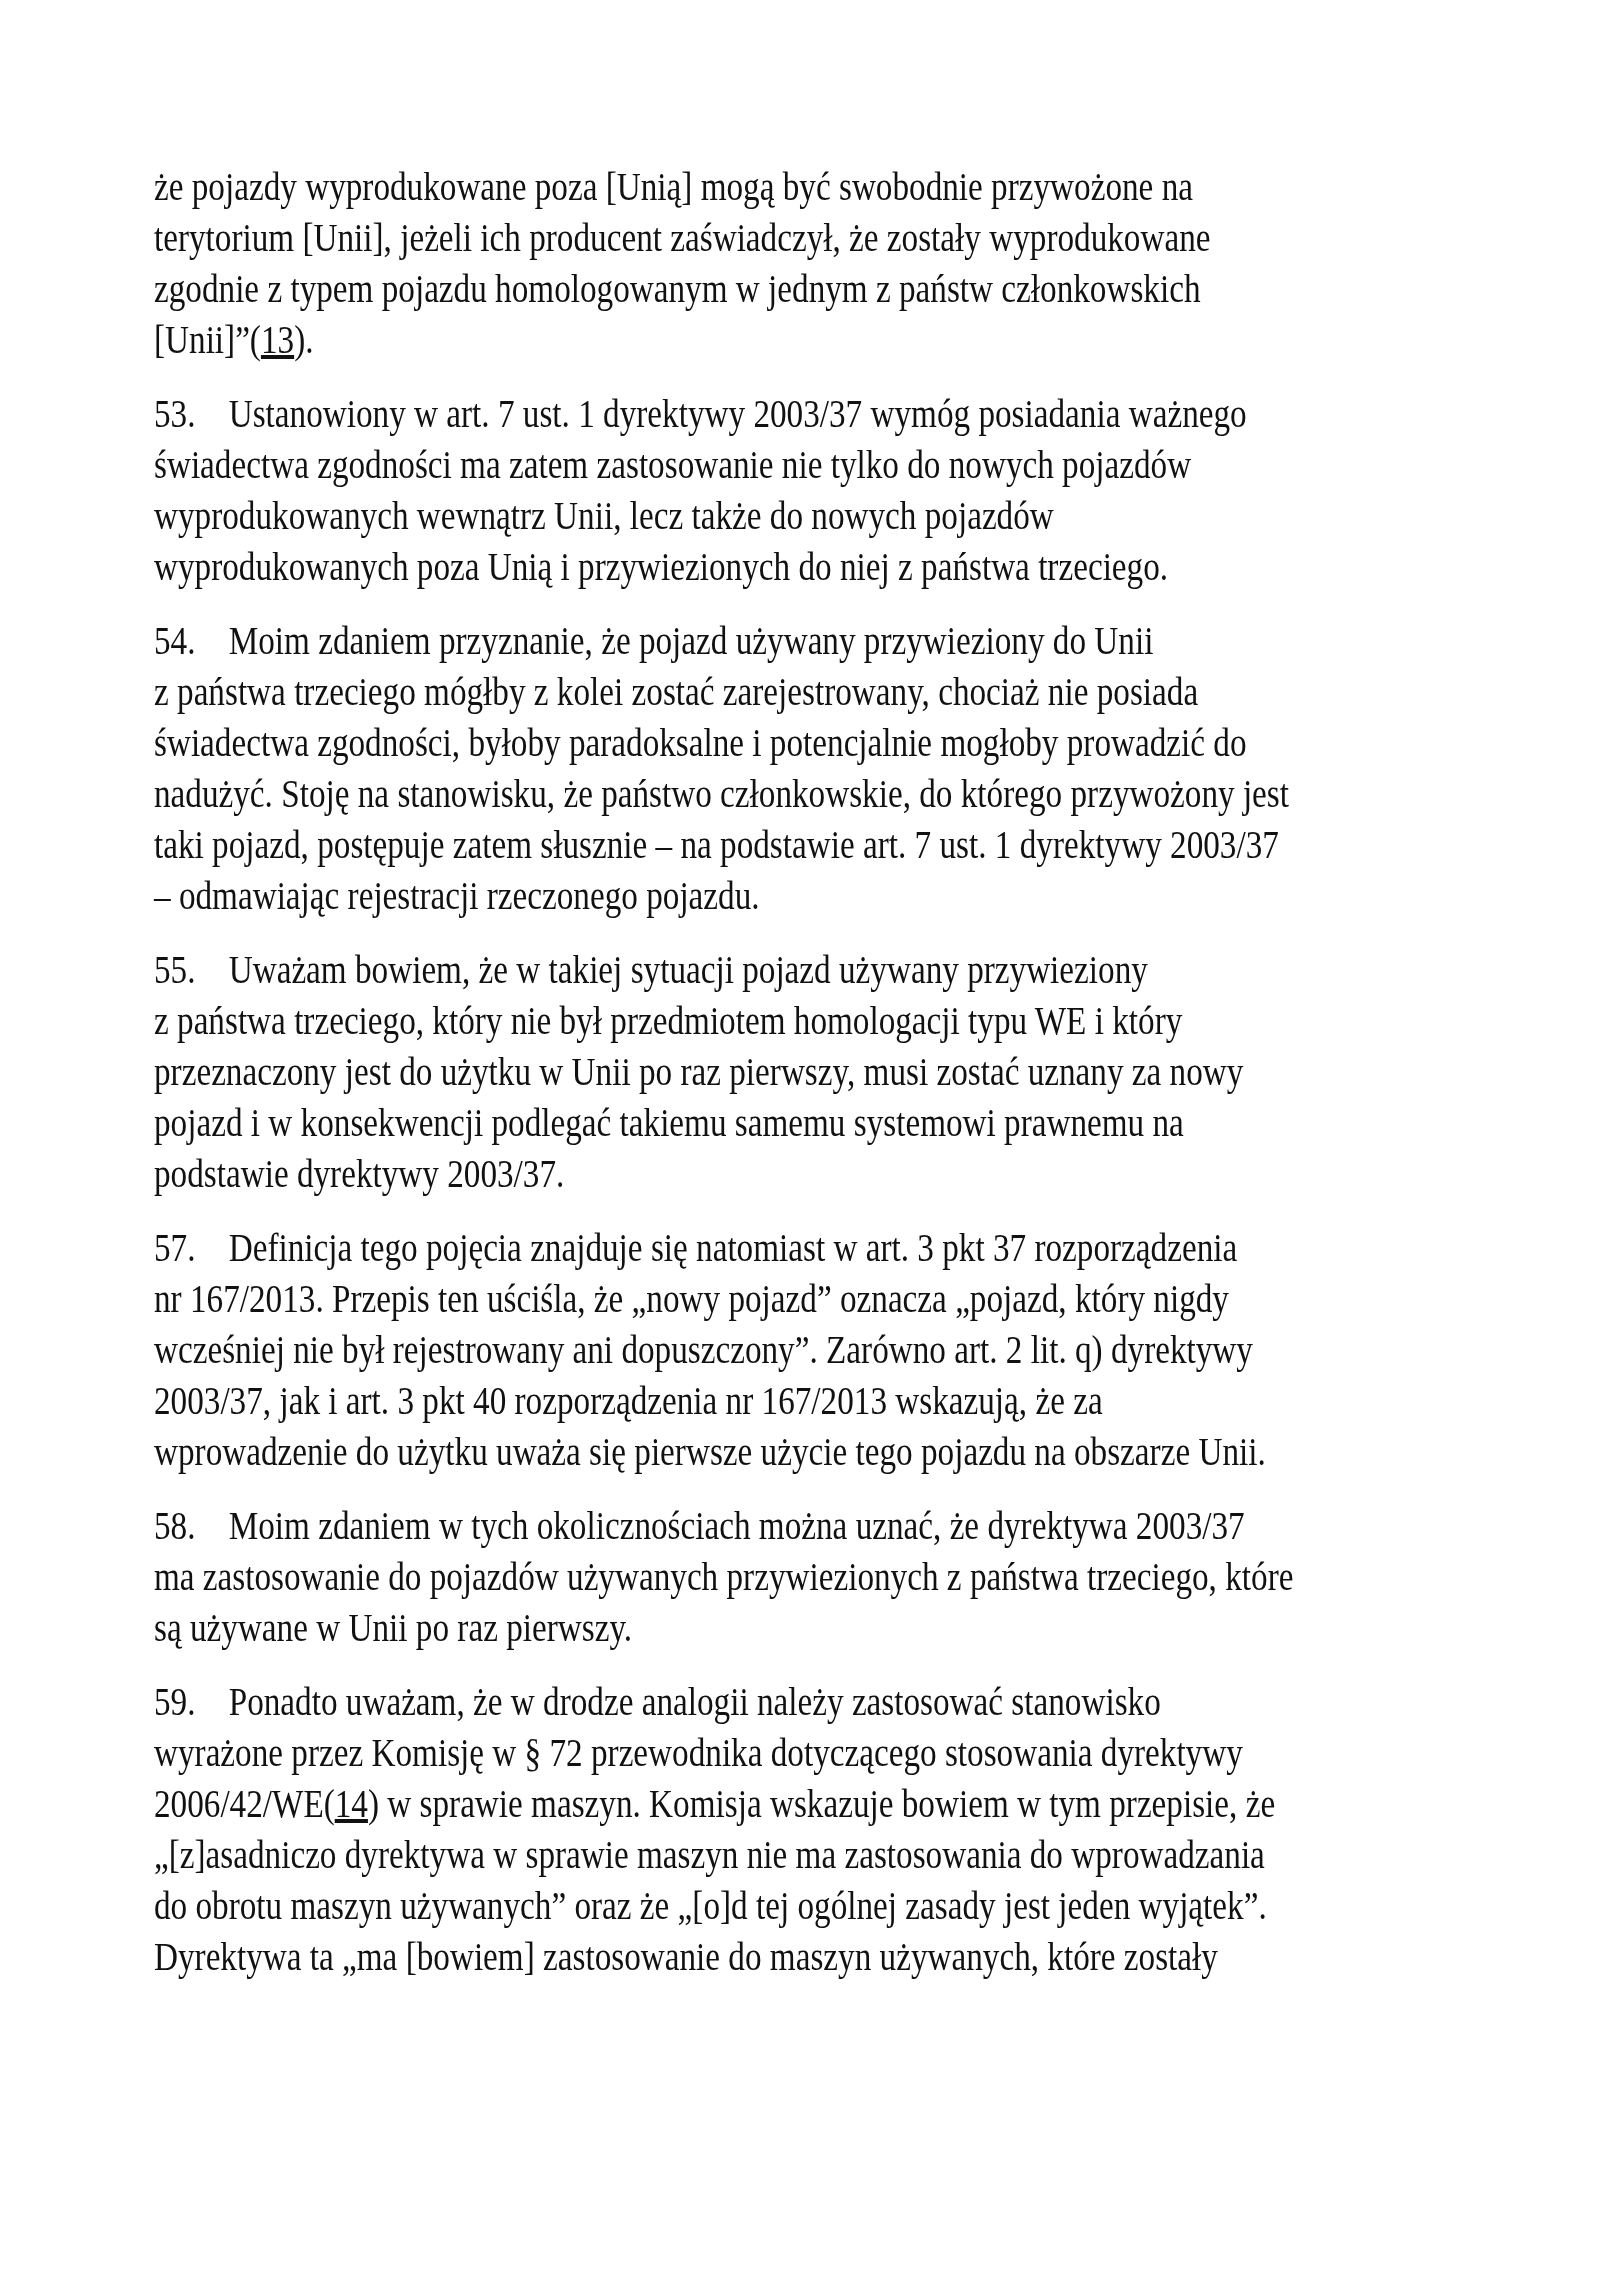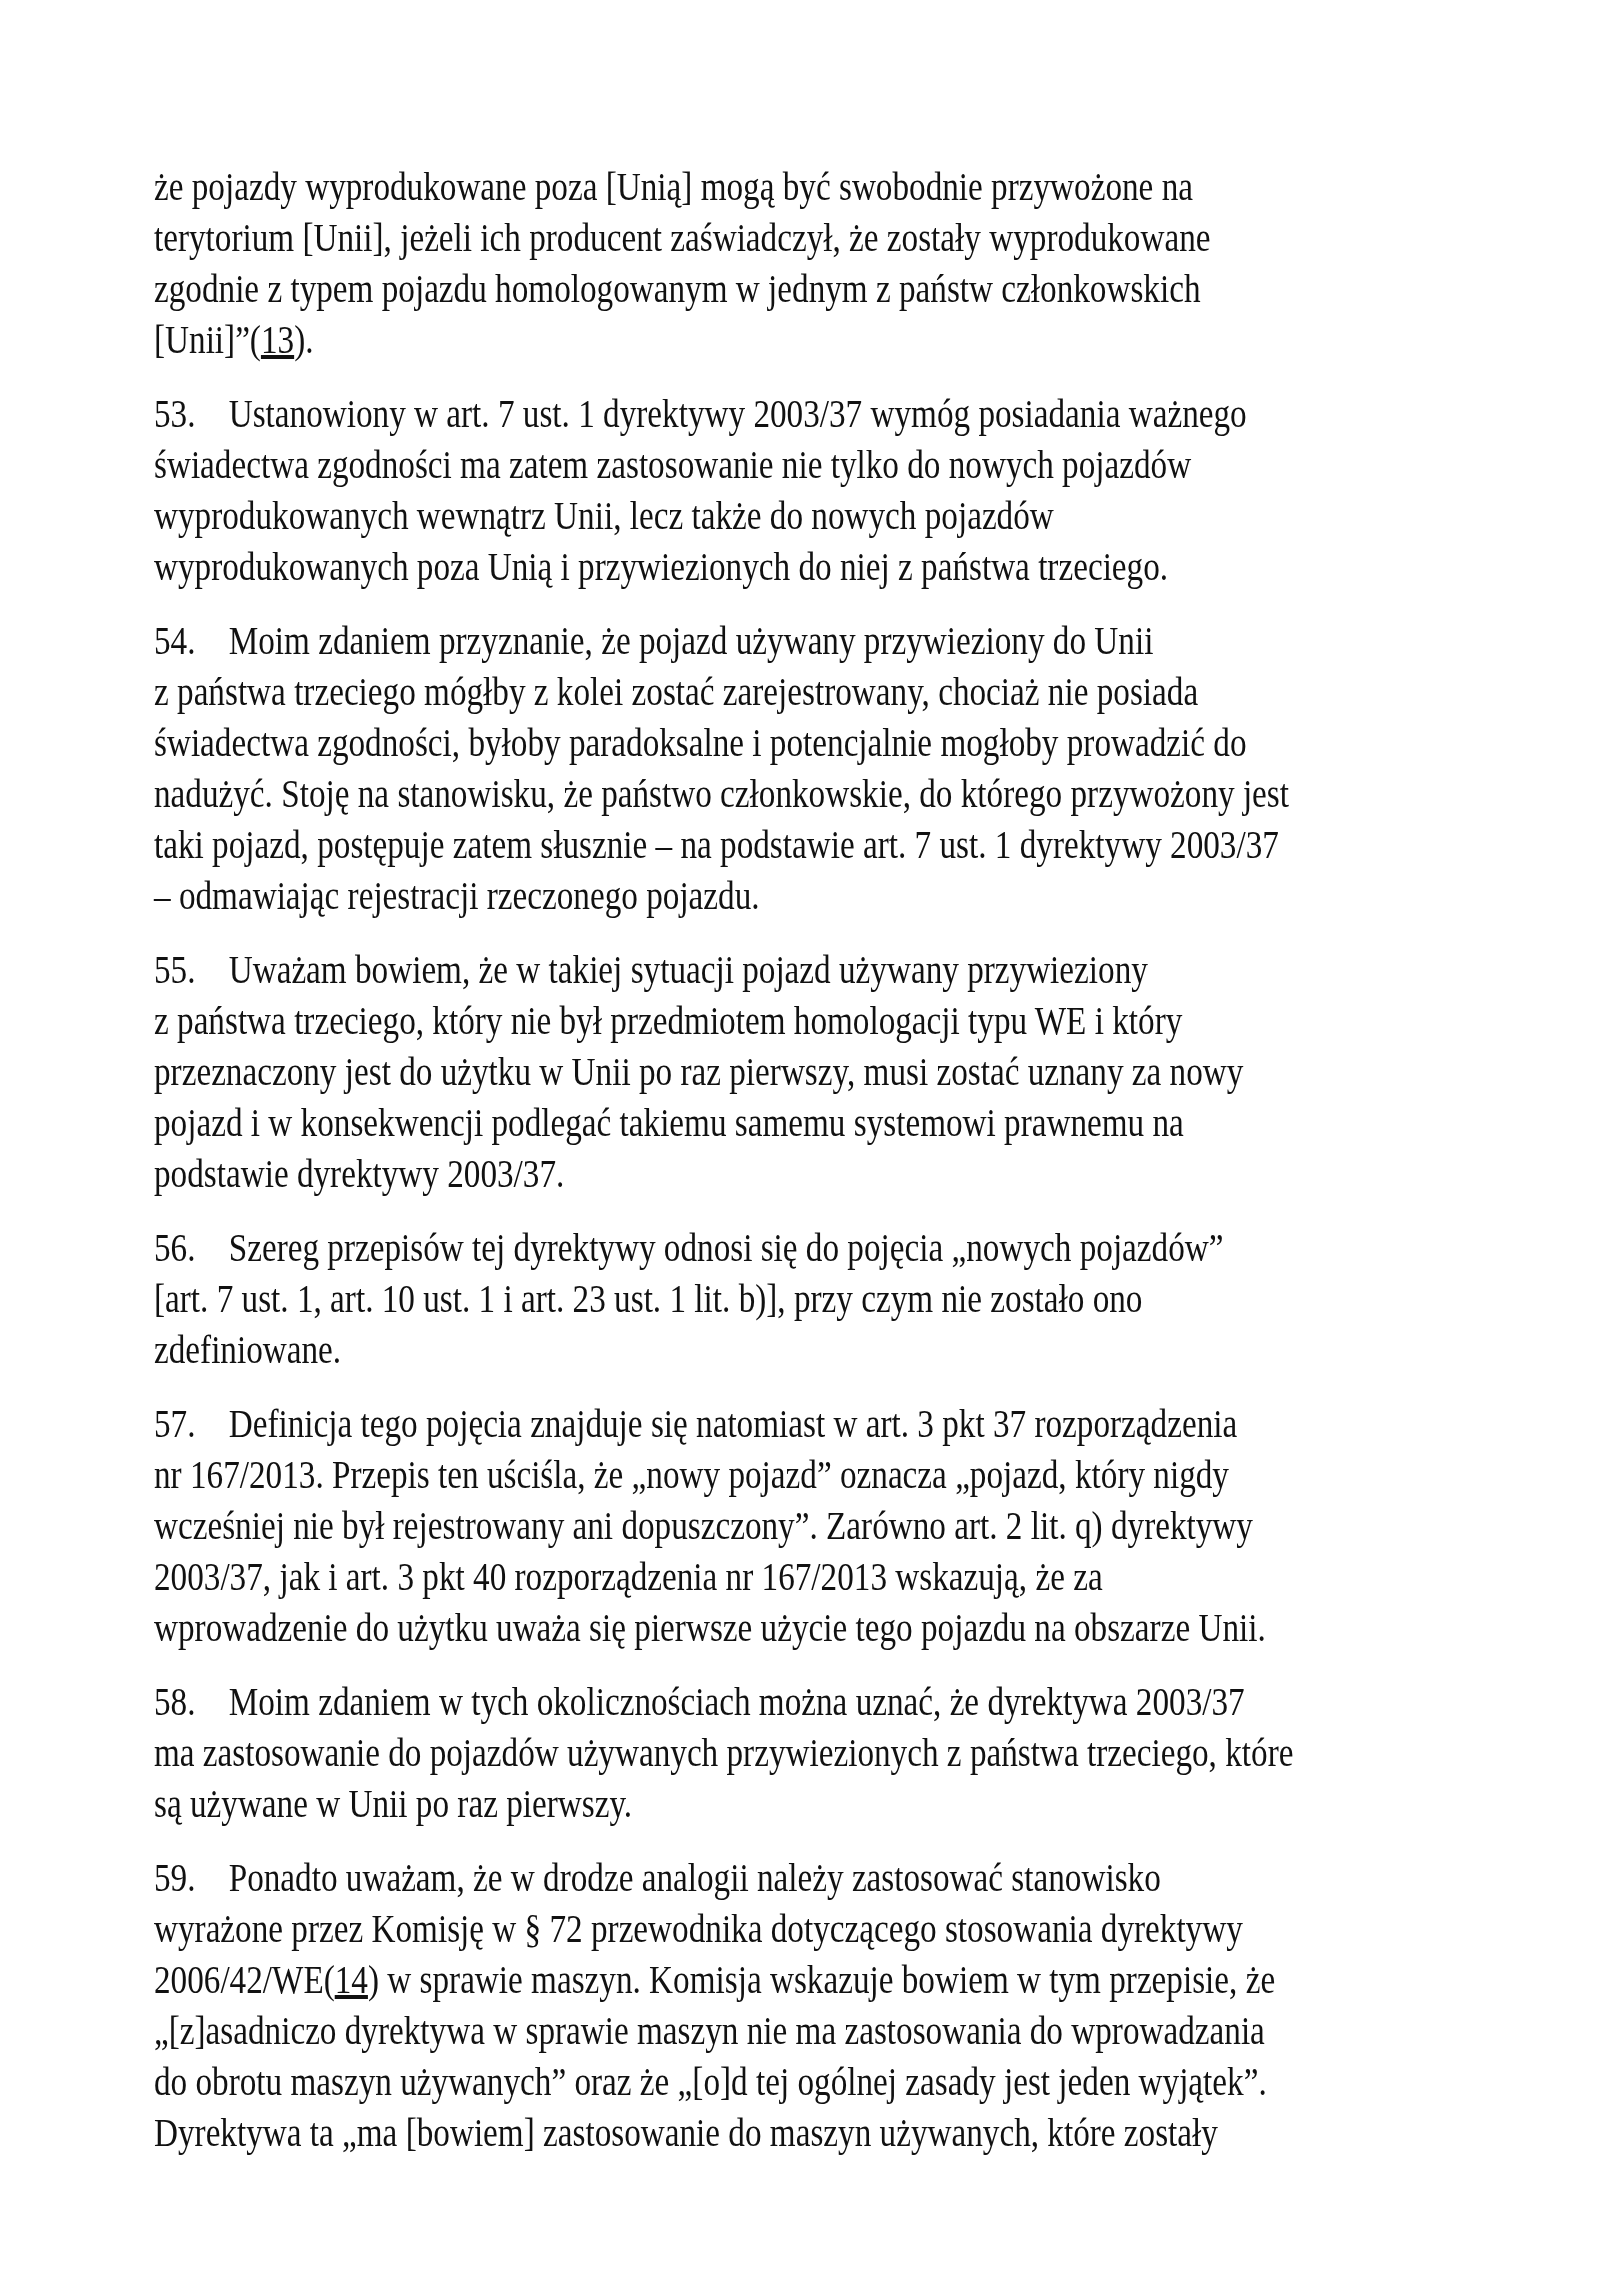--- a/index.html
+++ b/index.html
@@ -72,25 +72,20 @@
   </div>
 
   <div class="para">
     <span class="line"><span class="num">55.</span><span>Uważam bowiem, że w takiej sytuacji pojazd używany przywieziony</span></span>
     <span class="line">z państwa trzeciego, który nie był przedmiotem homologacji typu WE i który</span>
     <span class="line">przeznaczony jest do użytku w Unii po raz pierwszy, musi zostać uznany za nowy</span>
     <span class="line">pojazd i w konsekwencji podlegać takiemu samemu systemowi prawnemu na</span>
     <span class="line">podstawie dyrektywy 2003/37.</span>
   </div>
 
-  <div class="para">
-    <span class="line"><span class="num">56.</span><span>Szereg przepisów tej dyrektywy odnosi się do pojęcia „nowych pojazdów”</span></span>
-    <span class="line">[art. 7 ust. 1, art. 10 ust. 1 i art. 23 ust. 1 lit. b)], przy czym nie zostało ono</span>
-    <span class="line">zdefiniowane.</span>
-  </div>
 
   <div class="para">
     <span class="line"><span class="num">57.</span><span>Definicja tego pojęcia znajduje się natomiast w art. 3 pkt 37 rozporządzenia</span></span>
     <span class="line">nr 167/2013. Przepis ten uściśla, że „nowy pojazd” oznacza „pojazd, który nigdy</span>
     <span class="line">wcześniej nie był rejestrowany ani dopuszczony”. Zarówno art. 2 lit. q) dyrektywy</span>
     <span class="line">2003/37, jak i art. 3 pkt 40 rozporządzenia nr 167/2013 wskazują, że za</span>
     <span class="line">wprowadzenie do użytku uważa się pierwsze użycie tego pojazdu na obszarze Unii.</span>
   </div>
 
   <div class="para">

